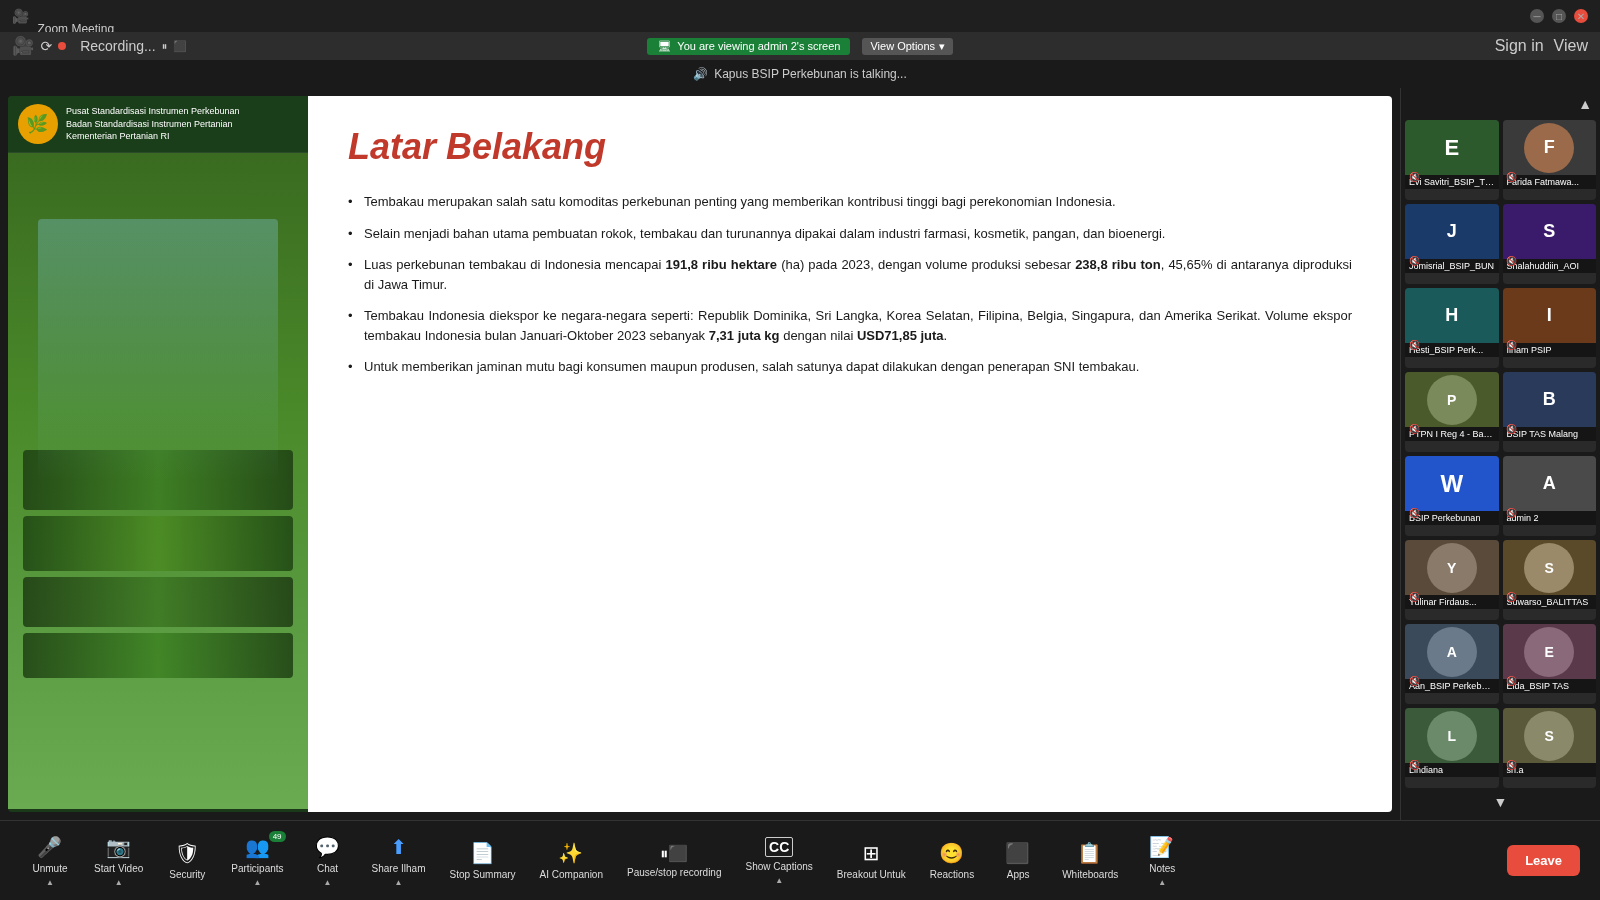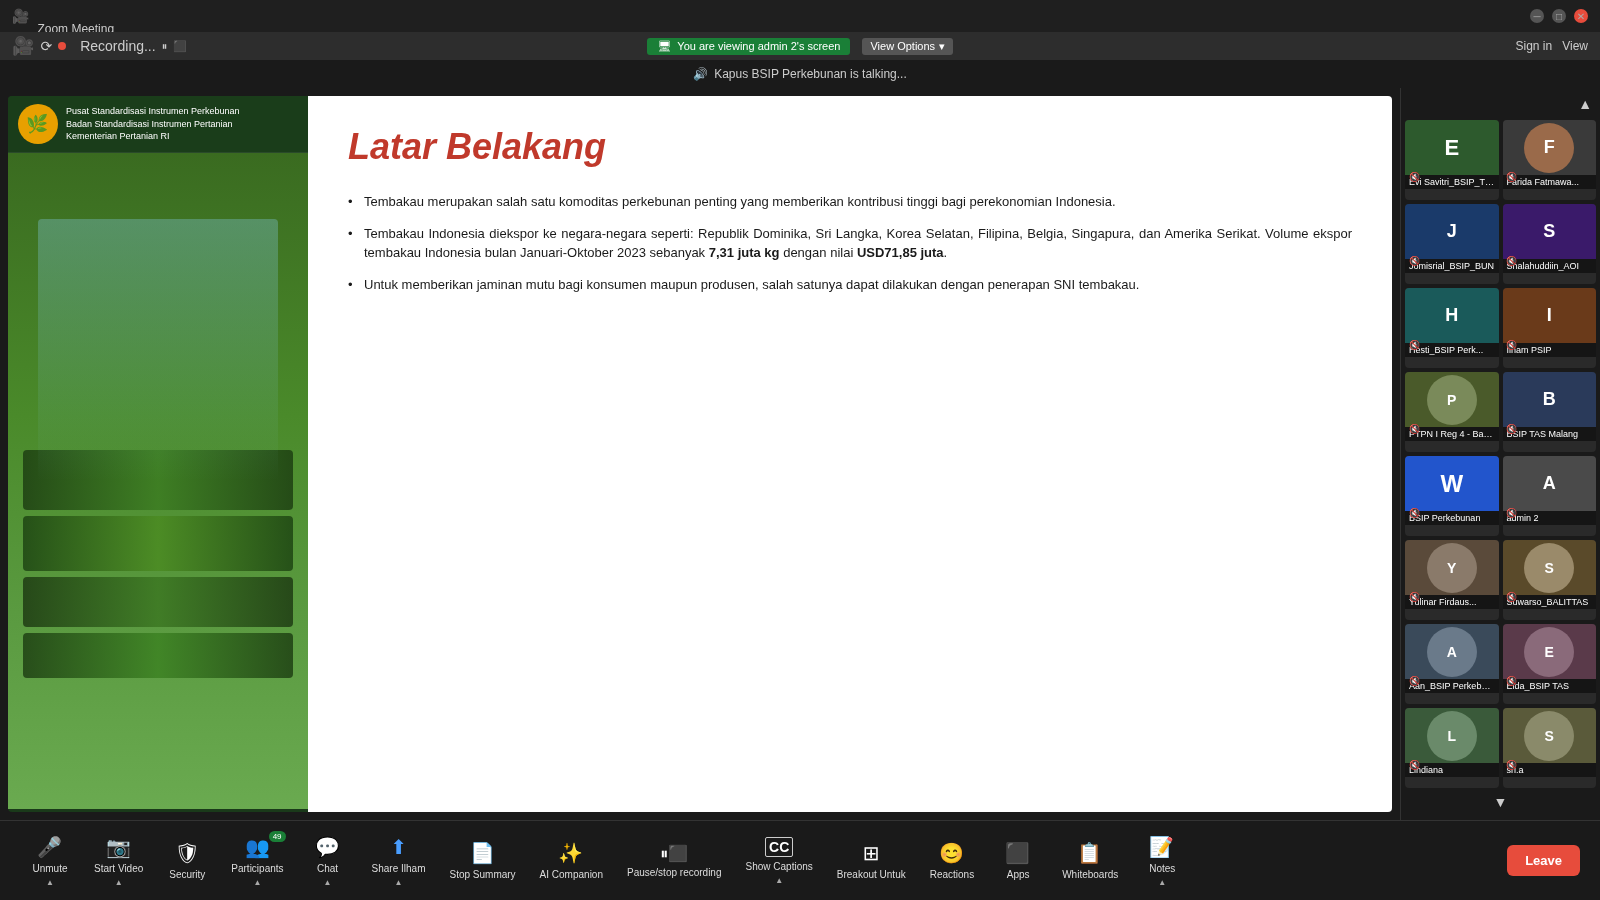--- a/index.html
+++ b/index.html
@@ -71,21 +71,21 @@
       align-items: center;
       gap: 4px;
     }
     #zoom-topbar .top-right-controls {
       position: absolute;
       right: 12px;
       display: flex;
       gap: 10px;
       align-items: center;
       color: #ccc;
-      font-size: 12px;
+      font-size: 16px;
     }
     #zoom-topbar .recording-badge {
       position: absolute;
       left: 12px;
       display: flex;
       align-items: center;
       gap: 6px;
       color: #ccc;
       font-size: 11px;
     }
@@ -412,20 +412,22 @@
           </div>
         </div>
         <div style="position:absolute; top:10%; left:10%; right:10%; height:40%; background: linear-gradient(180deg, #87CEEB55 0%, transparent 100%); border-radius:4px;"></div>
       </div>
     </div>
 
     <div id="slide-panel">
       <div class="slide-title">Latar Belakang</div>
       <ul class="bullet-list">
         <li>Tembakau merupakan salah satu komoditas perkebunan penting yang memberikan kontribusi tinggi bagi perekonomian Indonesia.</li>
+        <li>Selain menjadi bahan utama pembuatan rokok, tembakau dan turunannya dipakai dalam industri farmasi, kosmetik, pangan, dan bioenergi.</li>
+        <li>Luas perkebunan tembakau di Indonesia mencapai <strong>191,8 ribu hektare</strong> (ha) pada 2023, dengan volume produksi sebesar <strong>238,8 ribu ton</strong>, 45,65% di antaranya diproduksi di Jawa Timur.</li>
         <li>Tembakau Indonesia diekspor ke negara-negara seperti: Republik Dominika, Sri Langka, Korea Selatan, Filipina, Belgia, Singapura, dan Amerika Serikat. Volume ekspor tembakau Indonesia bulan Januari-Oktober 2023 sebanyak <strong>7,31 juta kg</strong> dengan nilai <strong>USD71,85 juta</strong>.</li>
         <li>Untuk memberikan jaminan mutu bagi konsumen maupun produsen, salah satunya dapat dilakukan dengan penerapan SNI tembakau.</li>
       </ul>
     </div>
   </div>
 
   <div id="participants-panel">
     <div class="panel-header">
       <span class="chevron-up">▲</span>
     </div>

